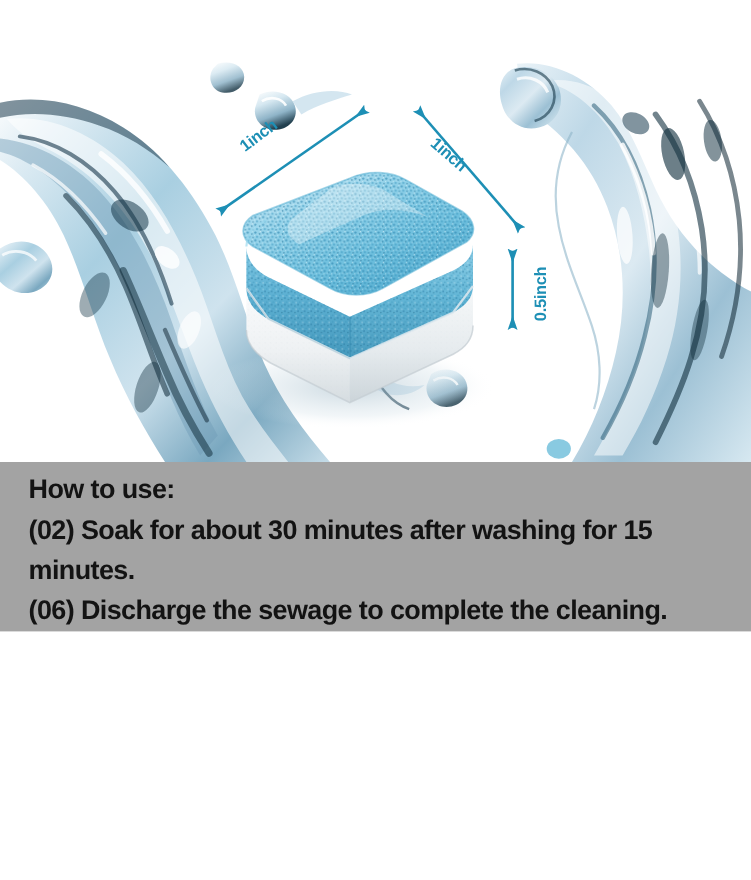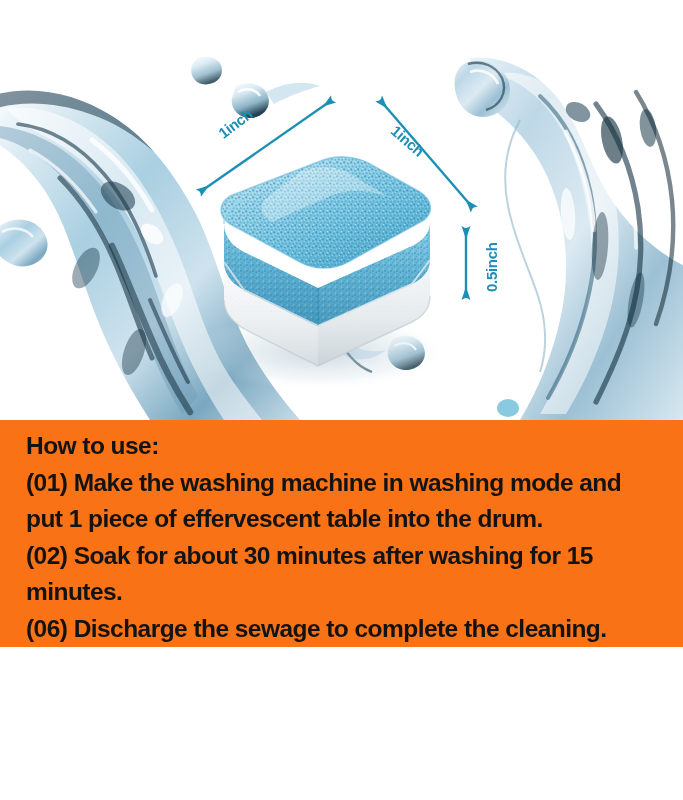--- a/index.html
+++ b/index.html
@@ -59,21 +59,21 @@
     transform-origin: left top;
   }
 
   
   #instructions {
     position: absolute;
     left: 0;
     top: 420px;
     width: 683px;
     padding: 8px 26px 0 26px;
-    background: #f97316;
+    background: #a3a3a3;
   }
   #instructions .line {
     font-family: "Liberation Sans", sans-serif;
     font-weight: bold;
     font-size: 24.5px;
     line-height: 36.5px;
     color: #131313;
     letter-spacing: -0.55px;
     white-space: pre-wrap;
     word-break: normal;
@@ -333,18 +333,17 @@
   <div class="dim-label" id="dim-label-top-left" style="color:#1d8fb5">1inch</div>
 
   <div class="dim-label" id="dim-label-top-right" style="color:#1d8fb5">1inch</div>
 
   <div class="dim-label" id="dim-label-side" style="color:#1d8fb5">0.5inch</div>
 </div>
 
 <div id="instructions">
   <div id="instructions-heading">How to use:</div>
 
-  <div class="line">(01) Make the washing machine in washing mode and put 1 piece of effervescent table into the drum.</div>
 
   <div class="line">(02) Soak for about 30 minutes after washing for 15 minutes.</div>
 
   <div class="line">(06) Discharge the sewage to complete the cleaning.</div>
 </div>
 
 </body></html>

